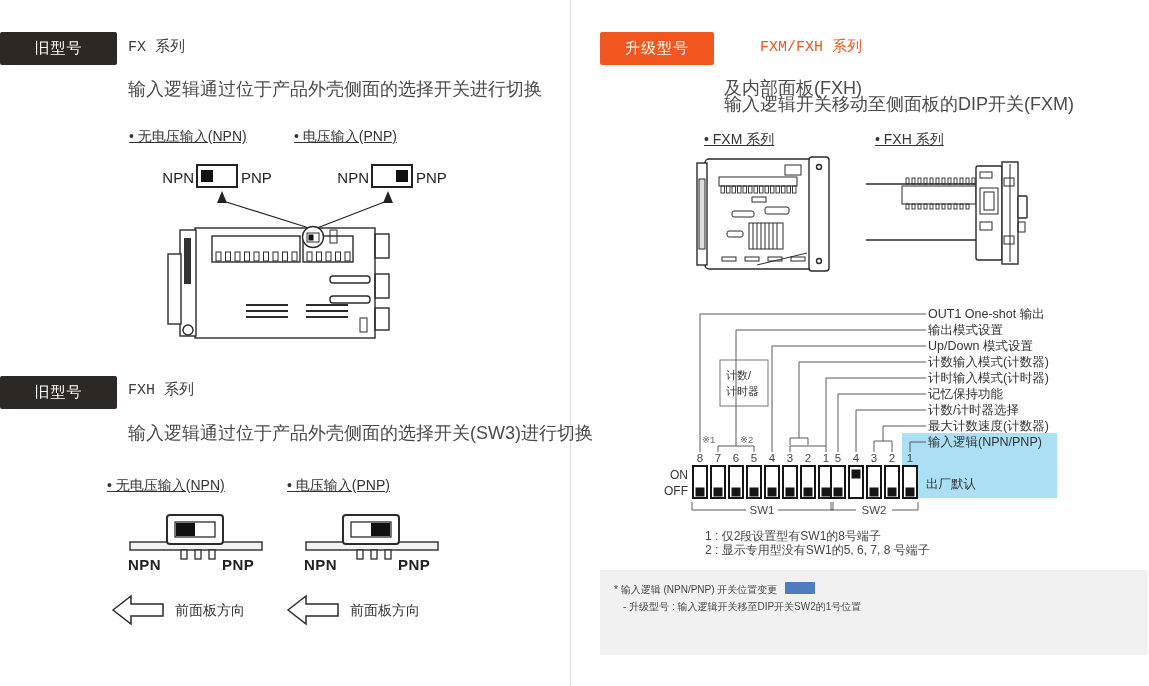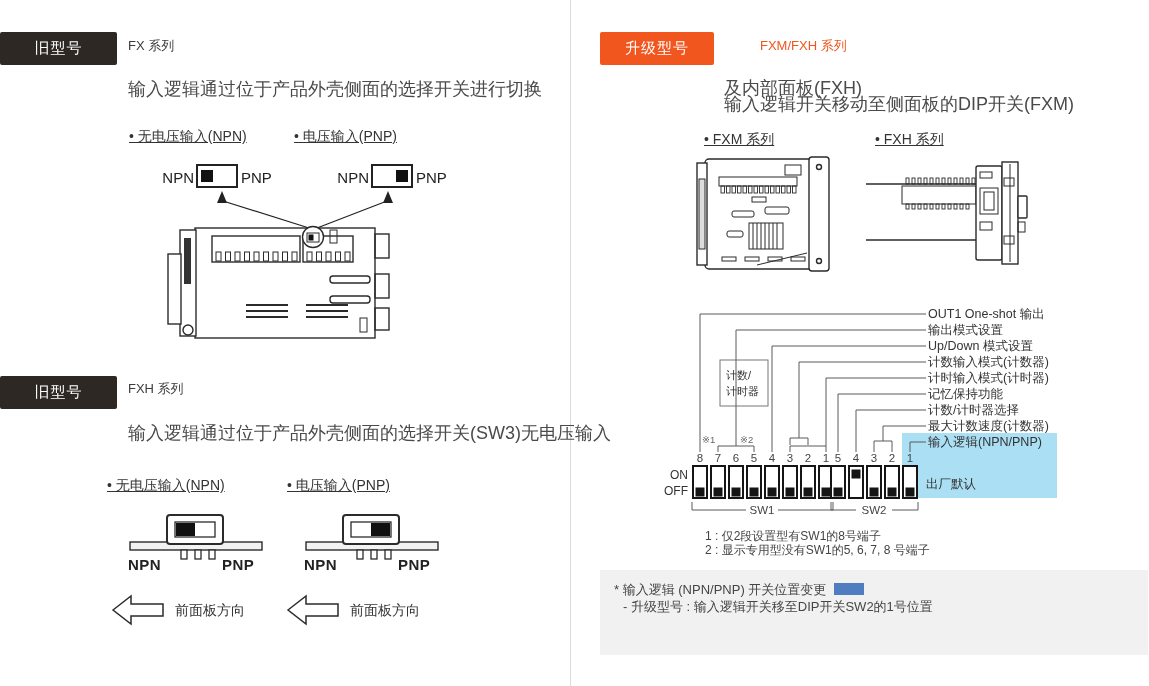--- a/index.html
+++ b/index.html
@@ -3,29 +3,29 @@
 <meta charset="utf-8">
 <style>
   html,body{margin:0;padding:0;background:#fff;}
   body{font-family:"Liberation Sans","DejaVu Sans",sans-serif;}
   .page{position:relative;width:1149px;height:686px;background:#fff;overflow:hidden;}
   .divider{position:absolute;left:570px;top:0;width:1px;height:686px;background:var(--divider_gray);}
   .badge{position:absolute;width:117px;height:33px;border-radius:2px;color:#fff;font-size:15px;
          display:flex;align-items:center;justify-content:center;letter-spacing:1px;}
   .badge-dark{background:var(--badge_dark);}
   .badge-orange{background:var(--accent_orange);width:114px;}
-  .title{position:absolute;font-size:13px;color:#3c3c3c;}
+  .title{position:absolute;font-size:15px;color:#3c3c3c;font-family:Liberation Mono, monospace;}
   .title-upgrade{color:var(--accent_orange);margin-left:36px;}
   .desc{position:absolute;font-size:18px;color:#4a4a4a;line-height:16px;}
   .bullet{position:absolute;font-size:14px;color:#333;text-decoration:underline;}
   .swlabel{position:absolute;font-size:15px;font-weight:bold;color:#222;letter-spacing:.5px;}
   .dirlabel{position:absolute;font-size:14px;color:#333;}
   .notes{position:absolute;font-size:12px;color:#444;line-height:14px;}
   .notebox{position:absolute;left:600px;top:570px;width:548px;height:85px;background:var(--note_gray);
-           box-sizing:border-box;padding:11px 12px 0 14px;font-size:13px;color:#454545;line-height:17px;}
+           box-sizing:border-box;padding:11px 12px 0 14px;font-size:10px;color:#454545;line-height:17px;}
   .notebox .sub{margin-left:9px;}
   .swatch{display:inline-block;width:30px;height:12px;background:var(--swatch_blue);
           vertical-align:-1px;margin-left:8px;}
   svg{position:absolute;overflow:visible;}
   svg text{font-family:"Liberation Sans","DejaVu Sans",sans-serif;fill:#333;font-size:12.5px;}
   svg text.big{font-size:15px;fill:#222;}
   svg text.num{font-size:11.5px;fill:#444;text-anchor:middle;}
   svg text.onoff{font-size:12px;fill:#333;text-anchor:end;}
   svg text.swname{font-size:11.5px;fill:#444;text-anchor:middle;}
   svg text.ref{font-size:9.5px;fill:#666;}
@@ -109,21 +109,21 @@
           <line x1="186" y1="153" x2="228" y2="153"></line>
         <line x1="186" y1="159" x2="228" y2="159"></line>
       </g>
     </g>
   </svg>
 
   <div class="badge badge-dark" style="left:0;top:376px">
       <span>旧型号</span>
     </div>
   <div class="title" style="left:128px;top:380px">FXH 系列</div>
-  <div class="desc" style="left:128px;top:425px">输入逻辑通过位于产品外壳侧面的选择开关(SW3)无电压输入</div>
+  <div class="desc" style="left:128px;top:425px">输入逻辑通过位于产品外壳侧面的选择开关(SW3)进行切换</div>
   <div class="bullet" style="left:107px;top:477px">• 无电压输入(NPN)</div>
   <div class="bullet" style="left:287px;top:477px">• 电压输入(PNP)</div>
 
   <svg style="left:95px;top:503px" width="380" height="60" viewBox="0 0 380 60">
     <g class="draw" stroke-width="1.4">
 
       <rect x="35" y="39" width="132" height="8" fill="#f2f2f2"></rect>
       <rect x="72" y="12" width="56" height="29" rx="3" fill="#fff" stroke-width="2"></rect>
       <rect x="80" y="19" width="40" height="15" fill="#fff" stroke-width="1.3"></rect>
       <rect x="81" y="20" width="19" height="13" fill="#111" stroke="none"></rect>

